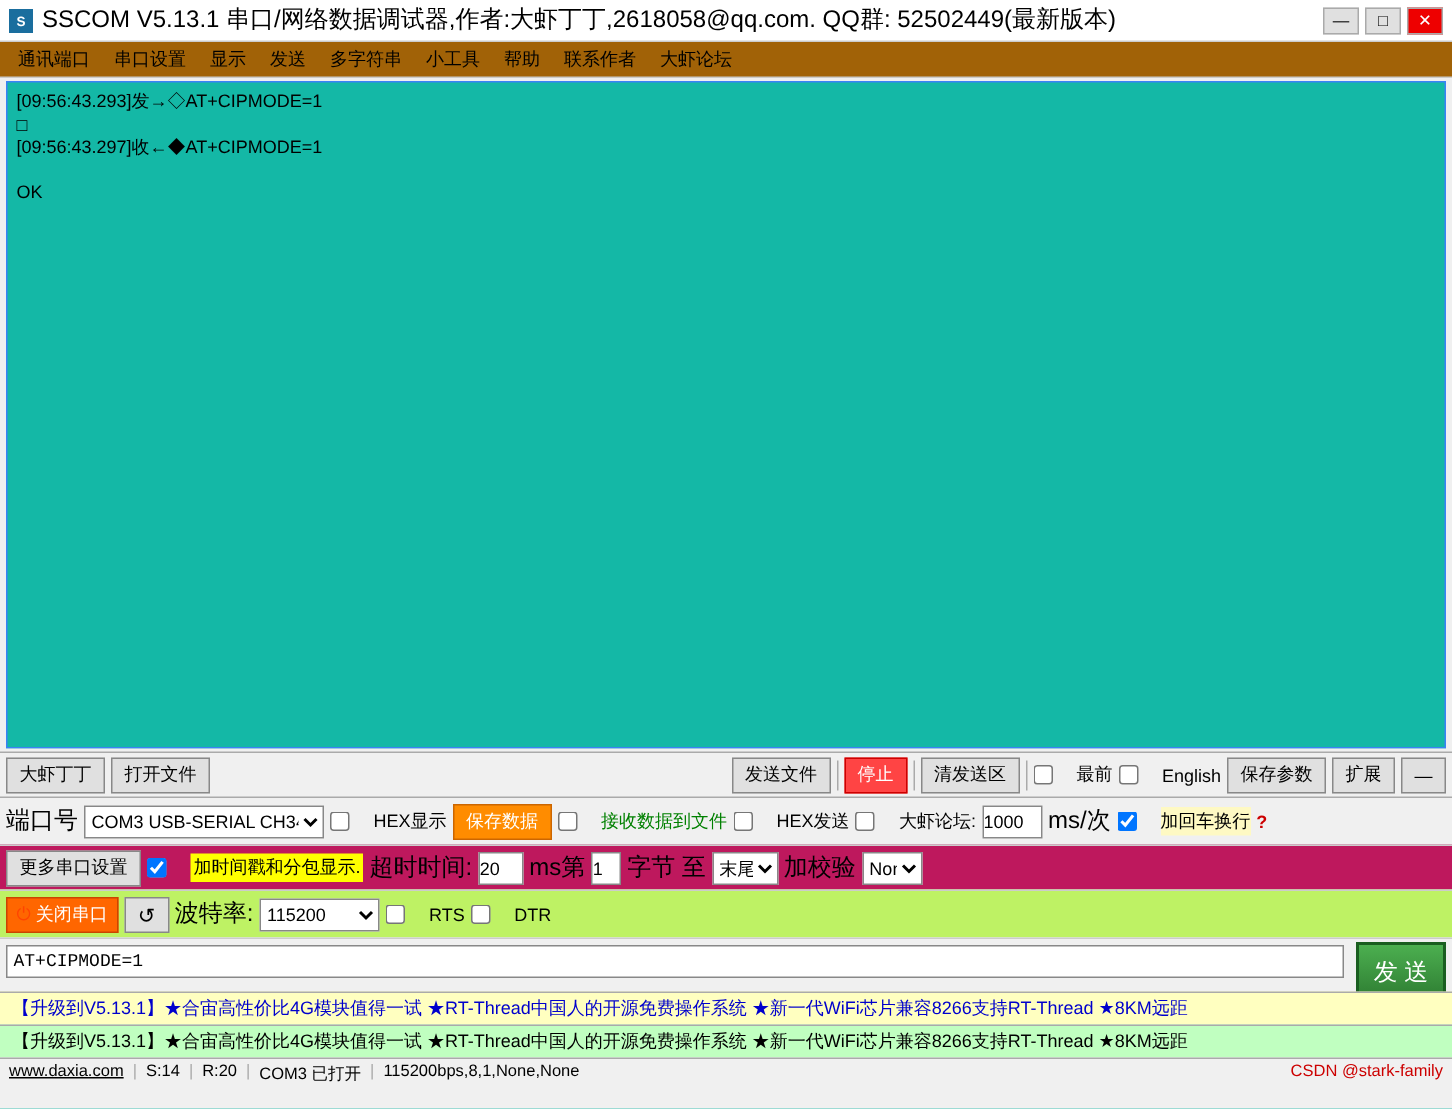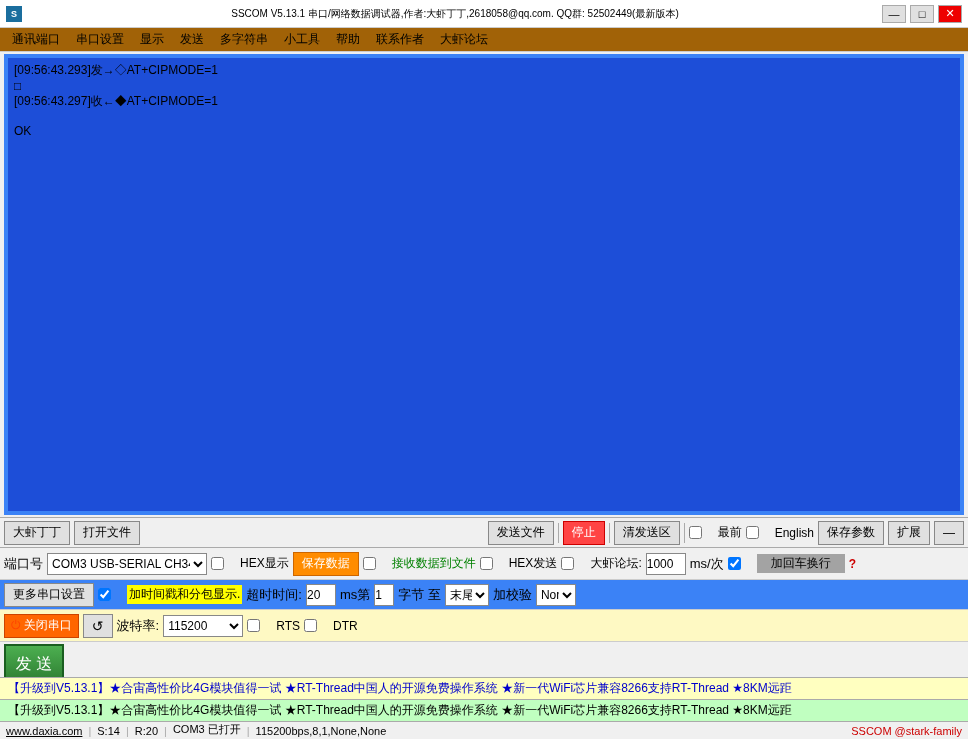--- a/index.html
+++ b/index.html
@@ -26,23 +26,22 @@
     }
     #title-bar .icon {
       width: 16px; height: 16px;
       background: #1a6e9e;
       margin-right: 6px;
       display: flex; align-items: center; justify-content: center;
       color: white; font-size: 9px; font-weight: bold;
     }
     #title-bar .title-text {
       flex: 1;
-      font-size: 10px;
-      color: #000;
-      text-align: center;
+      font-size: 16px;
+      color: #000;
     }
     #title-bar .win-controls {
       display: flex; gap: 4px;
     }
     #title-bar .win-btn {
       width: 24px; height: 18px;
       background: #e0e0e0;
       border: 1px solid #aaa;
       cursor: pointer;
       display: flex; align-items: center; justify-content: center;
@@ -101,21 +100,21 @@
       padding: 2px 4px;
       height: 30px;
       flex-shrink: 0;
       gap: 4px;
     }
 
     
     #toolbar3 {
       display: flex;
       align-items: center;
-      background: #fef9c3;
+      background: #bef264;
       border-top: 1px solid #ccc;
       padding: 2px 4px;
       height: 28px;
       flex-shrink: 0;
       gap: 4px;
     }
 
     
     #banner {
       background: #ffffc0;
@@ -141,23 +140,23 @@
       height: 22px;
       overflow: hidden;
       white-space: nowrap;
     }
 
     
     #status-bar {
       background: #f0f0f0;
       border-top: 1px solid #aaa;
       display: flex;
-      align-items: flex-end;
+      align-items: flex-start;
       padding: 2px 6px;
-      height: 18px;
+      height: 34px;
       flex-shrink: 0;
       gap: 6px;
       font-size: 11px;
     }
     #status-bar .status-item {
       color: #000;
     }
     #status-bar .status-sep {
       color: #aaa;
     }
@@ -234,29 +233,29 @@
 
     
     #content-wrapper {
       flex: 1;
       display: flex;
       overflow: hidden;
       margin: 2px 4px;
     }
     #main-area-wrapper {
       flex: 1;
-      background: #1d4ed8;
-      border: 4px solid #3b82f6;
+      background: #14b8a6;
+      border: 1px solid #3b82f6;
       overflow-y: scroll;
       padding: 4px 6px;
       position: relative;
     }
 
     .tb-label {
-      font-size: 13px;
+      font-size: 16px;
       color: #000;
       white-space: nowrap;
     }
   </style>
 </head>
 <body>
 
 <div id="title-bar">
   <div class="icon">
     <span>S</span>
@@ -335,26 +334,26 @@
     <span>HEX发送</span>
   </label>
   <label class="checkbox-label">
     <input type="checkbox" style="">
     <span>大虾论坛:</span>
   </label>
   <input type="text" style="width: 40px;" value="1000">
   <span class="tb-label">ms/次</span>
   <label class="checkbox-label">
     <input type="checkbox" checked="" style="">
-    <span style="background:#a3a3a3;padding:1px 14px;">加回车换行</span>
+    <span style="background:#fef9c3;padding:1px 0;">加回车换行</span>
   </label>
   <span style="color:#cc0000;font-weight:bold;">?</span>
 </div>
 
-<div style="display:flex;align-items:center;background:#3b82f6;border-top:1px solid #ccc;padding:2px 4px;height:30px;flex-shrink:0;gap:4px;">
+<div style="display:flex;align-items:center;background:#be185d;border-top:1px solid #ccc;padding:2px 4px;height:30px;flex-shrink:0;gap:4px;">
   <button class="tb-btn" style="white-space:nowrap;">更多串口设置</button>
   <label class="checkbox-label">
     <input type="checkbox" checked="" style="">
     <span class="yellow-highlight">加时间戳和分包显示.</span>
   </label>
   <span class="tb-label">超时时间:</span>
   <input type="text" style="width: 30px;" value="20">
   <span class="tb-label">ms第</span>
   <input type="text" style="width: 20px;" value="1">
   <span class="tb-label">字节 至</span>
@@ -381,20 +380,21 @@
     <input type="checkbox" style="">
     <span>RTS</span>
   </label>
   <label class="checkbox-label">
     <input type="checkbox" style="">
     <span>DTR</span>
   </label>
 </div>
 
 <div style="display:flex;align-items:stretch;background:#f0f0f0;border-top:1px solid #ccc;flex-shrink:0;height:36px;">
+  <input type="text" class="input-send" style="margin: 4px; flex: 1 1 0%;" value="AT+CIPMODE=1">
   <button class="send-btn-big" style="margin:2px 4px;">发 送</button>
 </div>
 
 <div id="banner">
   <span>【升级到V5.13.1】★合宙高性价比4G模块值得一试 ★RT-Thread中国人的开源免费操作系统 ★新一代WiFi芯片兼容8266支持RT-Thread ★8KM远距</span>
 </div>
 
 <div id="ticker">
   <span>【升级到V5.13.1】★合宙高性价比4G模块值得一试 ★RT-Thread中国人的开源免费操作系统 ★新一代WiFi芯片兼容8266支持RT-Thread ★8KM远距</span>
 </div>
@@ -403,14 +403,14 @@
   <span class="status-item blue-link">www.daxia.com</span>
   <span class="status-sep">|</span>
   <span class="status-item">S:14</span>
   <span class="status-sep">|</span>
   <span class="status-item">R:20</span>
   <span class="status-sep">|</span>
   <span class="status-item">COM3 已打开</span>
   <span class="status-sep">|</span>
   <span class="status-item">115200bps,8,1,None,None</span>
   <div style="flex:1;"></div>
-  <span id="csdn-mark" style="position:static;">SSCOM @stark-family</span>
+  <span id="csdn-mark" style="position:static;">CSDN @stark-family</span>
 </div>
 
 </body></html>

